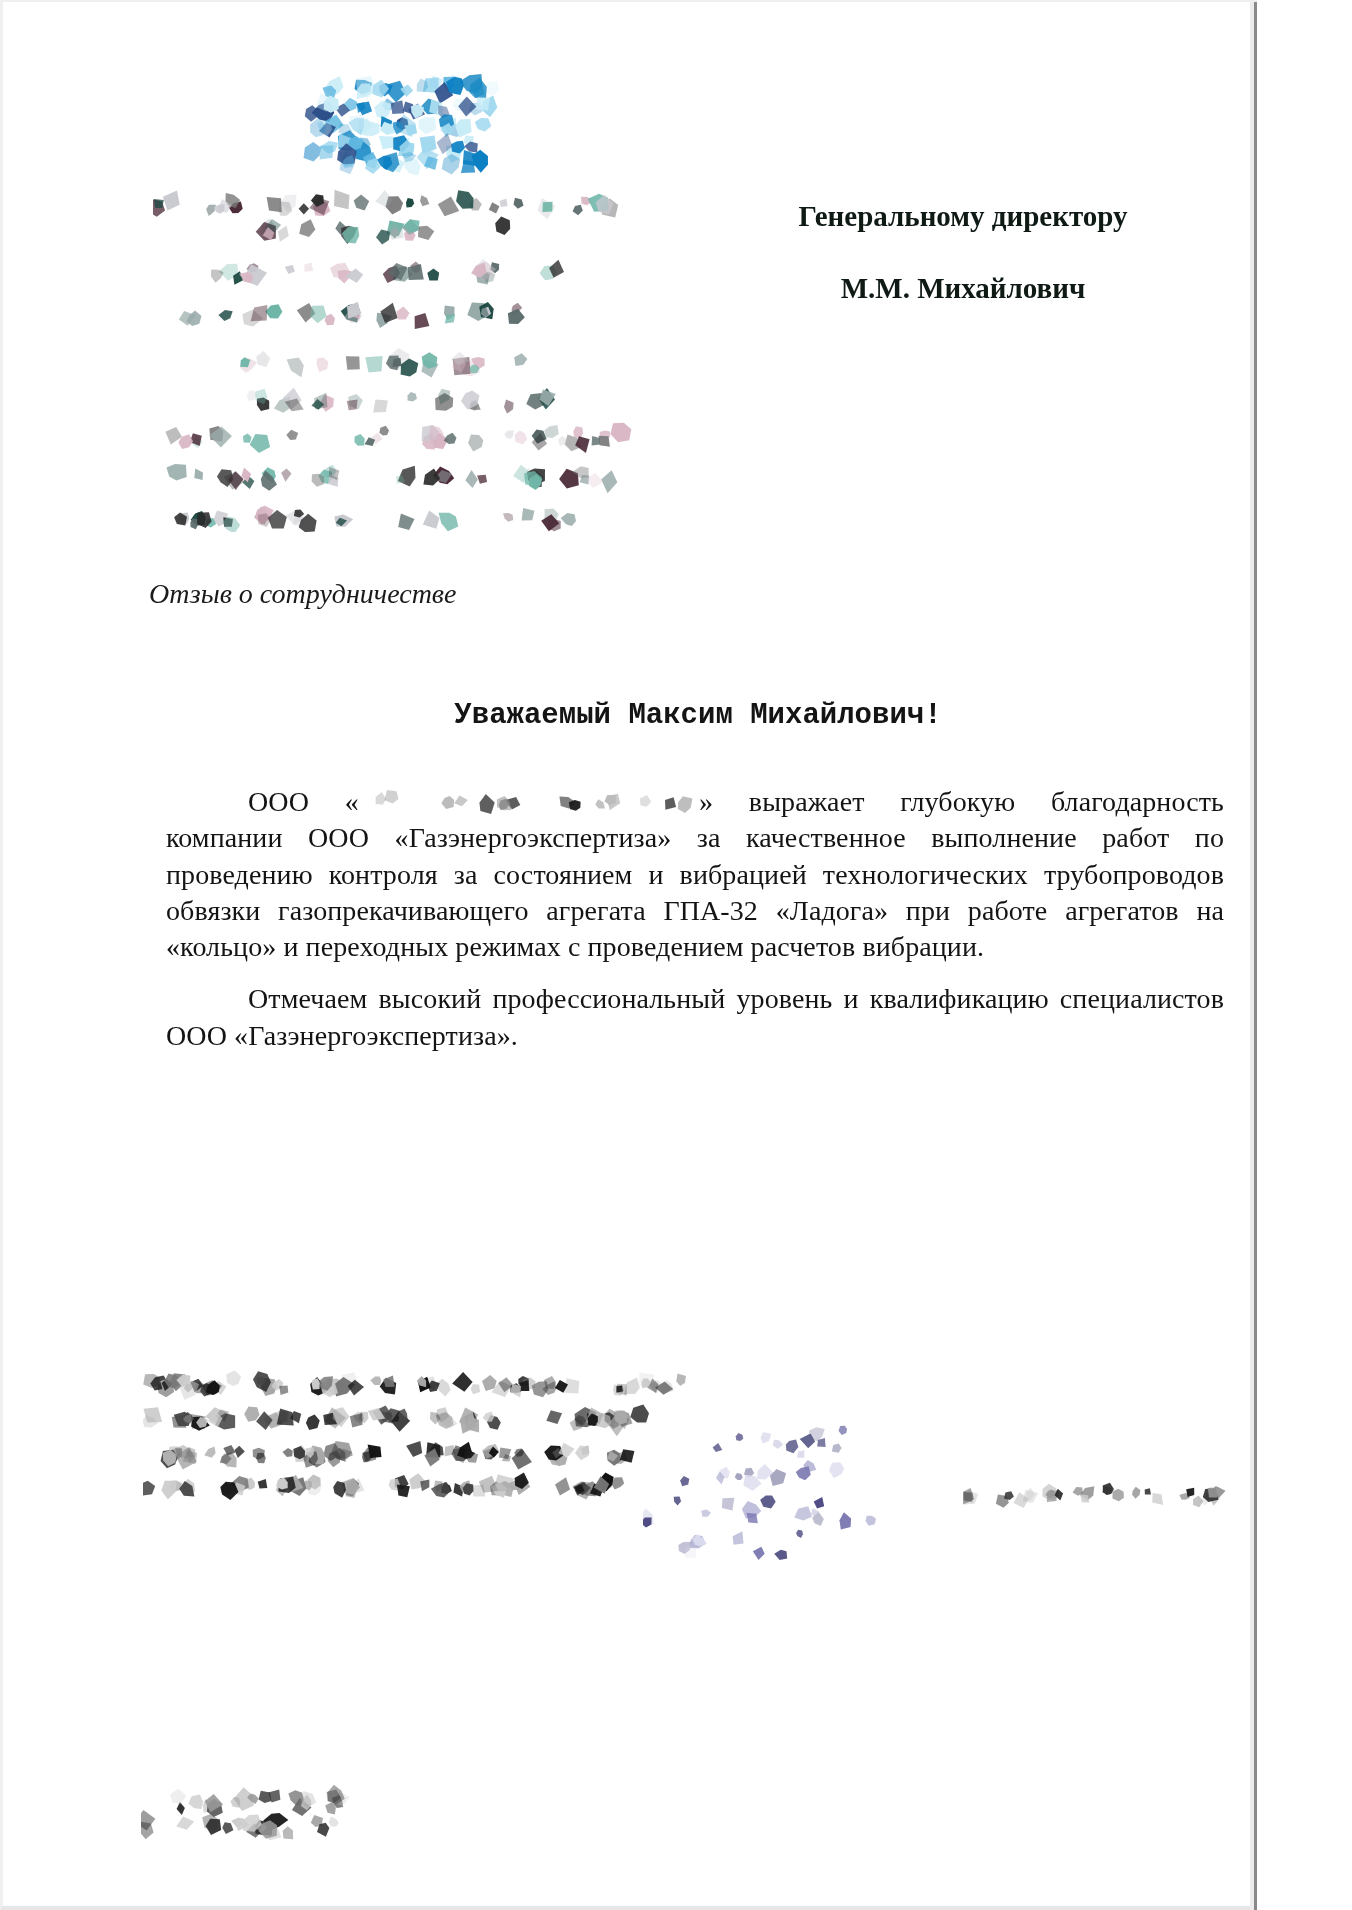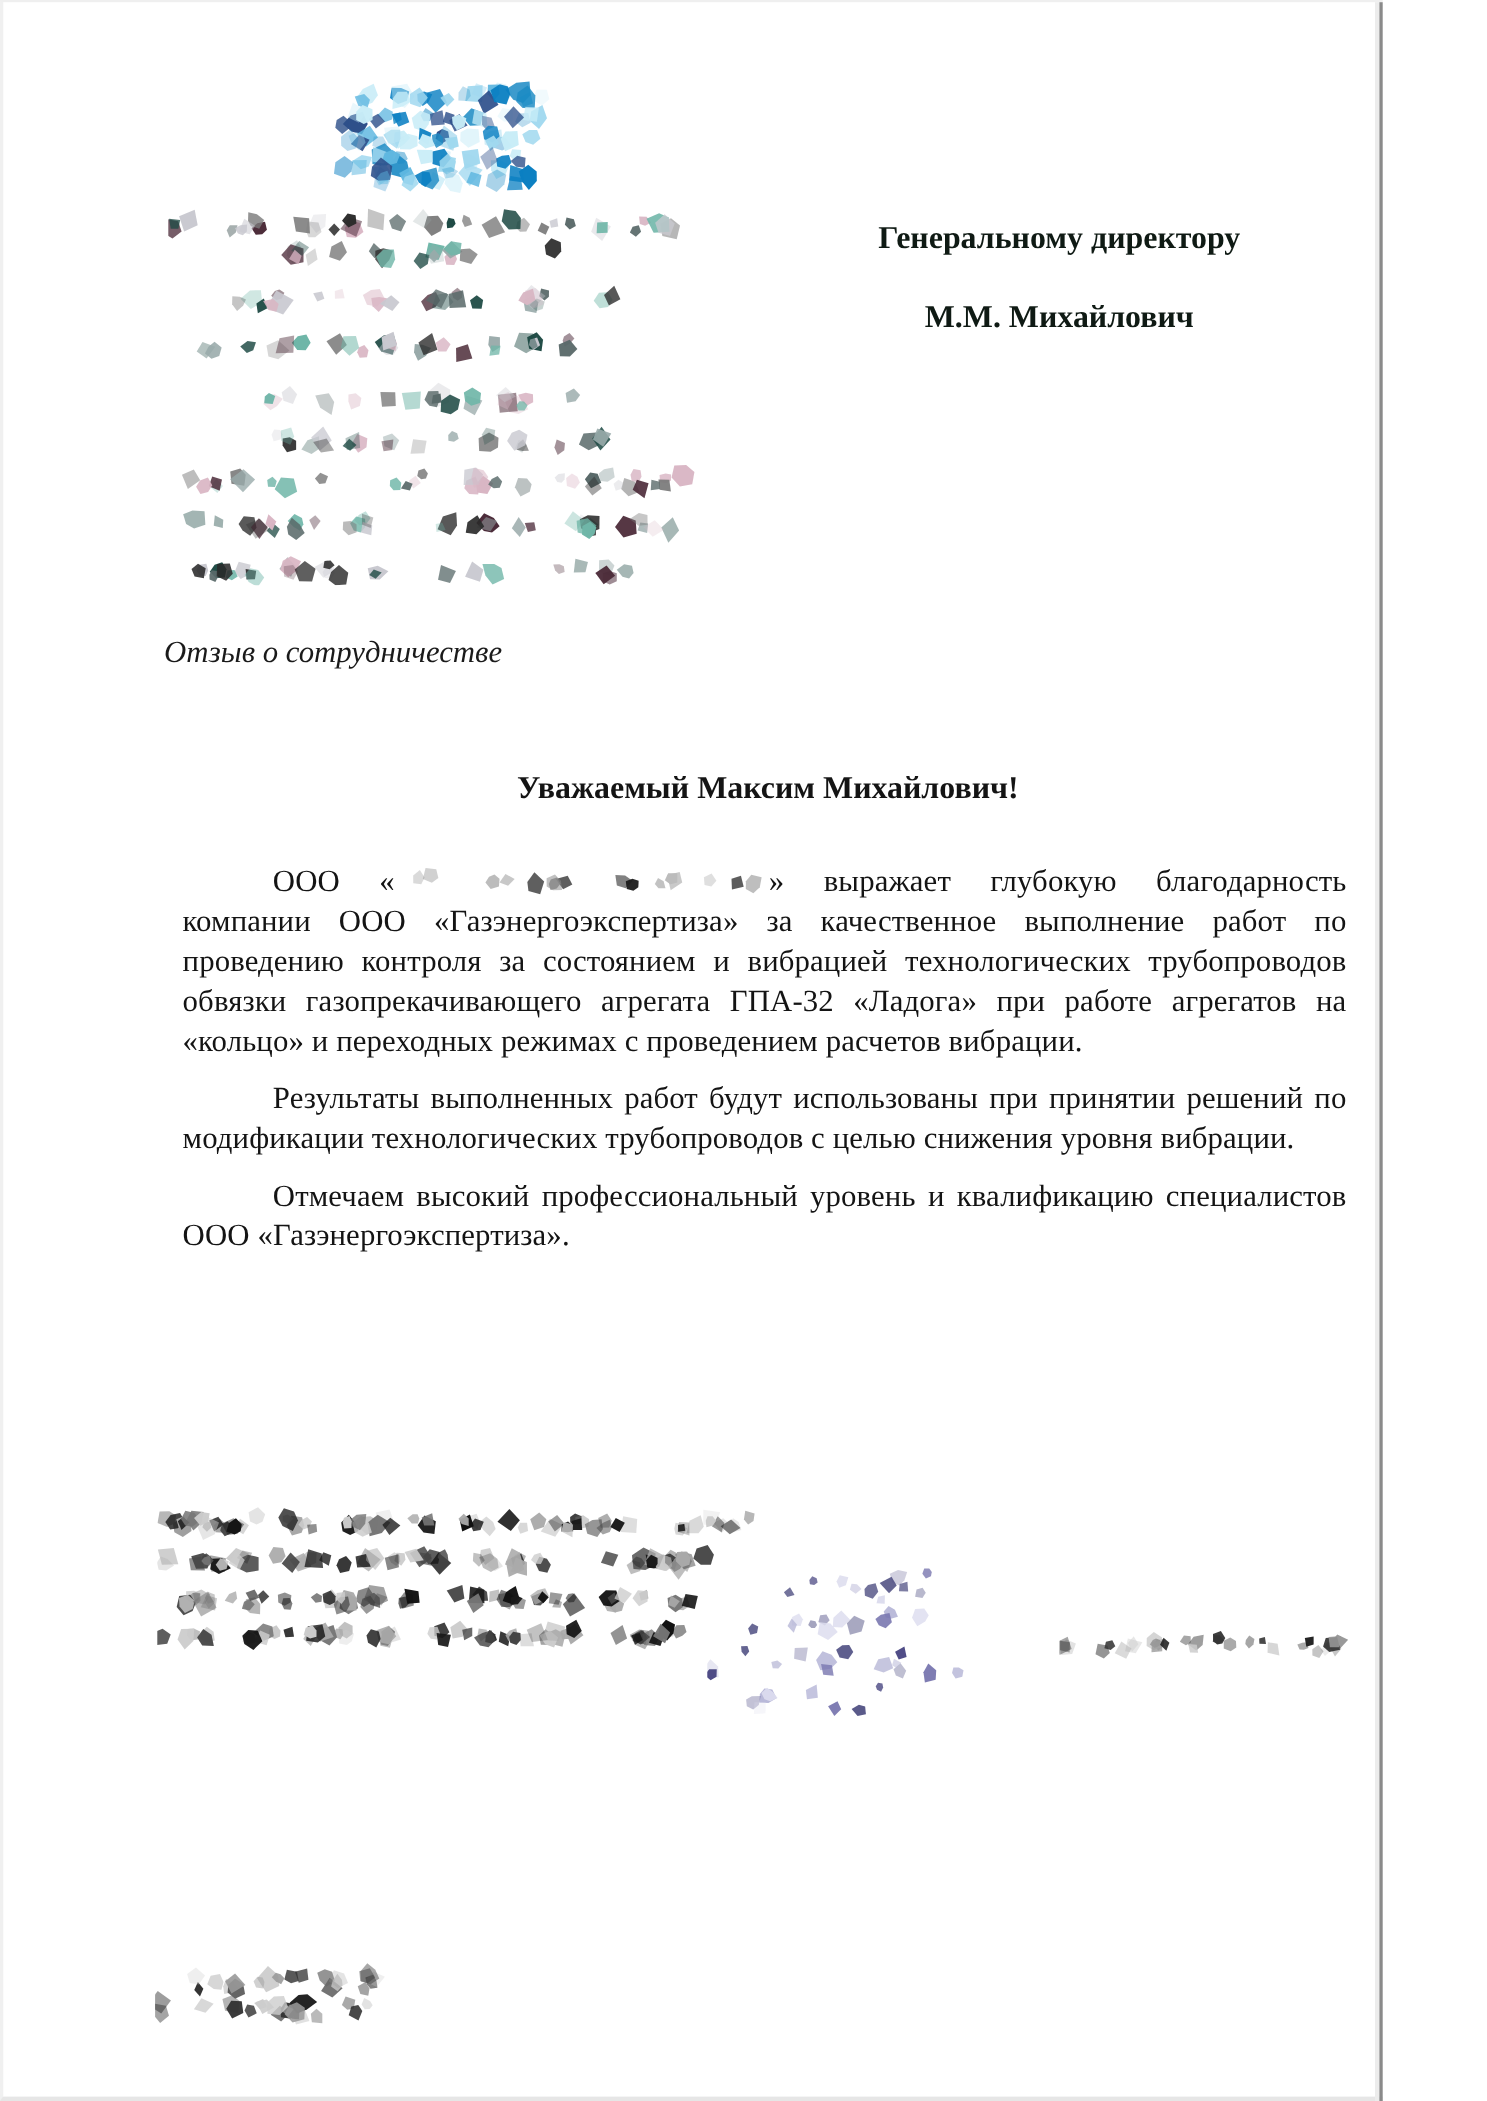--- a/index.html
+++ b/index.html
@@ -29,21 +29,21 @@
     }
     .recipient .name { margin-top: 36px; }
 
     .subject {
       position: absolute; left: 146px; top: 561px;
       font-style: italic; font-size: 28px; line-height: 36px; color: #1a1a1a; margin-top: 13px;
     }
 
     .salutation {
       position: absolute; left: 140px; top: 696px; width: 1110px;
-      text-align: center; font-weight: bold; font-size: 29px; line-height: 36px;
+      text-align: center; font-weight: bold; font-size: 29px; line-height: 36px; font-family: Liberation Mono, monospace;
     }
 
     .body-text {
       position: absolute; left: 147px; top: 766px; width: 1090px;
       font-size: 28px; line-height: 36.3px; text-align: justify;
       letter-spacing: 0.1px;
     }
     .body-text p { margin: 16px; text-indent: 82px; }
     .redact-inline {
       display: inline-block; width: 340px; height: 26px; vertical-align: -4px;
@@ -430,21 +430,20 @@
             <polygon points="248.4,7.9 256.7,7.9 256.7,16.3 250.3,17.9 245.4,14.2" fill="#bbb" fill-opacity="0.9879003764306662"></polygon>
             <polygon points="126.8,7.0 135.7,15.4 132.1,26.9 121.4,24.1 120.4,15.8" fill="#555" fill-opacity="0.9420201481282805"></polygon>
             <polygon points="27.9,3.1 37.6,4.2 39.5,12.1 33.6,16.6 25.4,13.2" fill="#888" fill-opacity="0.3876261551573994"></polygon>
             <polygon points="147.2,11.8 150.6,17.2 147.1,21.8 141.5,23.0 139.9,17.7 141.7,13.5" fill="#888" fill-opacity="0.8528671861173898"></polygon>
             <polygon points="200.4,9.5 209.3,10.0 216.3,14.9 209.8,21.5 201.8,19.1" fill="#1a1a1a" fill-opacity="0.5494151176416385"></polygon>
             <polygon points="95.1,12.8 94.6,19.9 87.1,22.1 82.3,16.3 85.6,11.0 90.5,9.0" fill="#bbb" fill-opacity="0.986819505801806"></polygon>
             <polygon points="236.3,17.6 239.2,12.2 244.3,15.2 246.0,21.5 239.6,21.5" fill="#bbb" fill-opacity="0.8953225017270644"></polygon>
             <polygon points="95.1,16.2 100.5,8.5 108.9,13.1 102.9,19.3" fill="#bbb" fill-opacity="0.8128017783457422"></polygon>
             <polygon points="209.9,15.2 215.9,12.9 221.6,14.7 221.3,20.7 216.8,23.8 210.8,22.1" fill="#1a1a1a" fill-opacity="0.9429171086256006"></polygon>
           </svg></span><span>» выражает глубокую благодарность компании ООО «Газэнергоэкспертиза» за качественное выполнение работ по проведению контроля за состоянием и вибрацией технологических трубопроводов обвязки газопрекачивающего агрегата ГПА-32 «Ладога» при работе агрегатов на «кольцо» и переходных режимах с проведением расчетов вибрации.</span></p>
-    <p>Результаты выполненных работ будут использованы при принятии решений по модификации технологических трубопроводов с целью снижения уровня вибрации.</p>
     <p>Отмечаем высокий профессиональный уровень и квалификацию специалистов ООО «Газэнергоэкспертиза».</p>
   </div>
 
   <div class="redact" style="left:140px; top:1365px; width:550px; height:140px;">
     <svg id="rd-sigblock" width="550" height="140">
         <polygon points="122.4,28.9 117.8,20.1 121.9,11.0 131.6,12.3 133.6,19.9 131.2,26.5" fill="#444" fill-opacity="0.4608752102641739"></polygon>
         <polygon points="385.5,18.3 379.6,18.9 375.4,17.1 375.3,12.0 379.8,8.9 385.7,11.5" fill="#1a1a1a" fill-opacity="0.8299451470747334"></polygon>
         <polygon points="84.3,16.1 83.0,7.7 91.6,3.2 98.1,9.6 95.6,16.5 90.2,18.9" fill="#ccc" fill-opacity="0.5258538694474166"></polygon>
         <polygon points="514.6,13.3 520.4,18.9 513.0,26.6 505.8,17.1" fill="#ccc" fill-opacity="0.48162159632501267"></polygon>
         <polygon points="21.3,13.8 29.8,15.3 31.1,24.9 23.2,30.2 15.5,26.0 14.1,17.6" fill="#444" fill-opacity="0.5124816269904755"></polygon>

